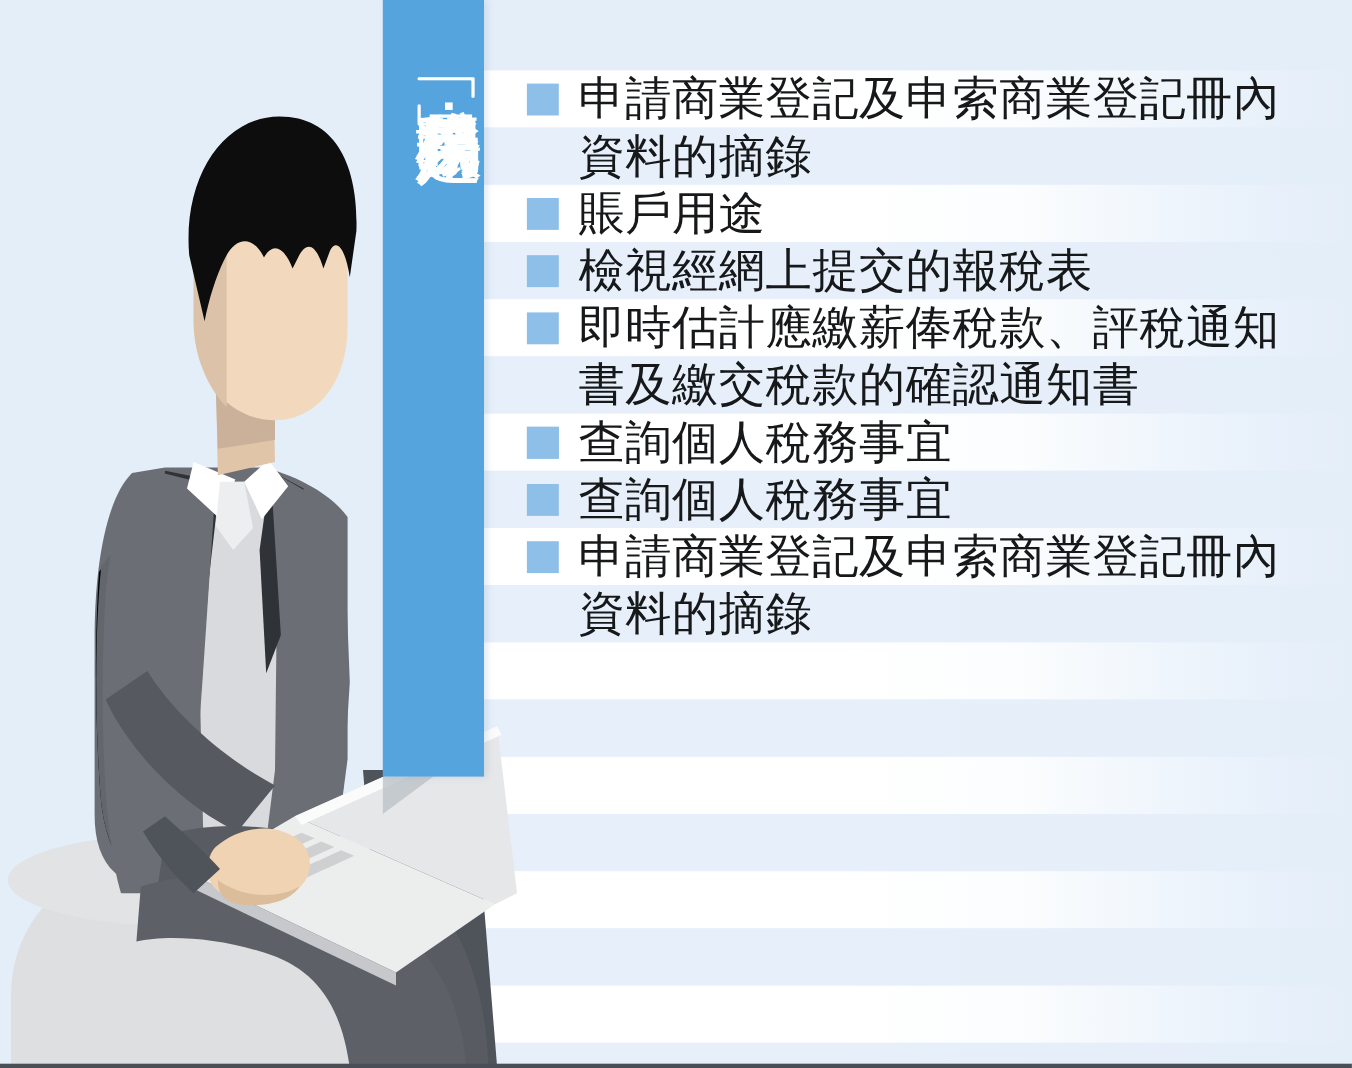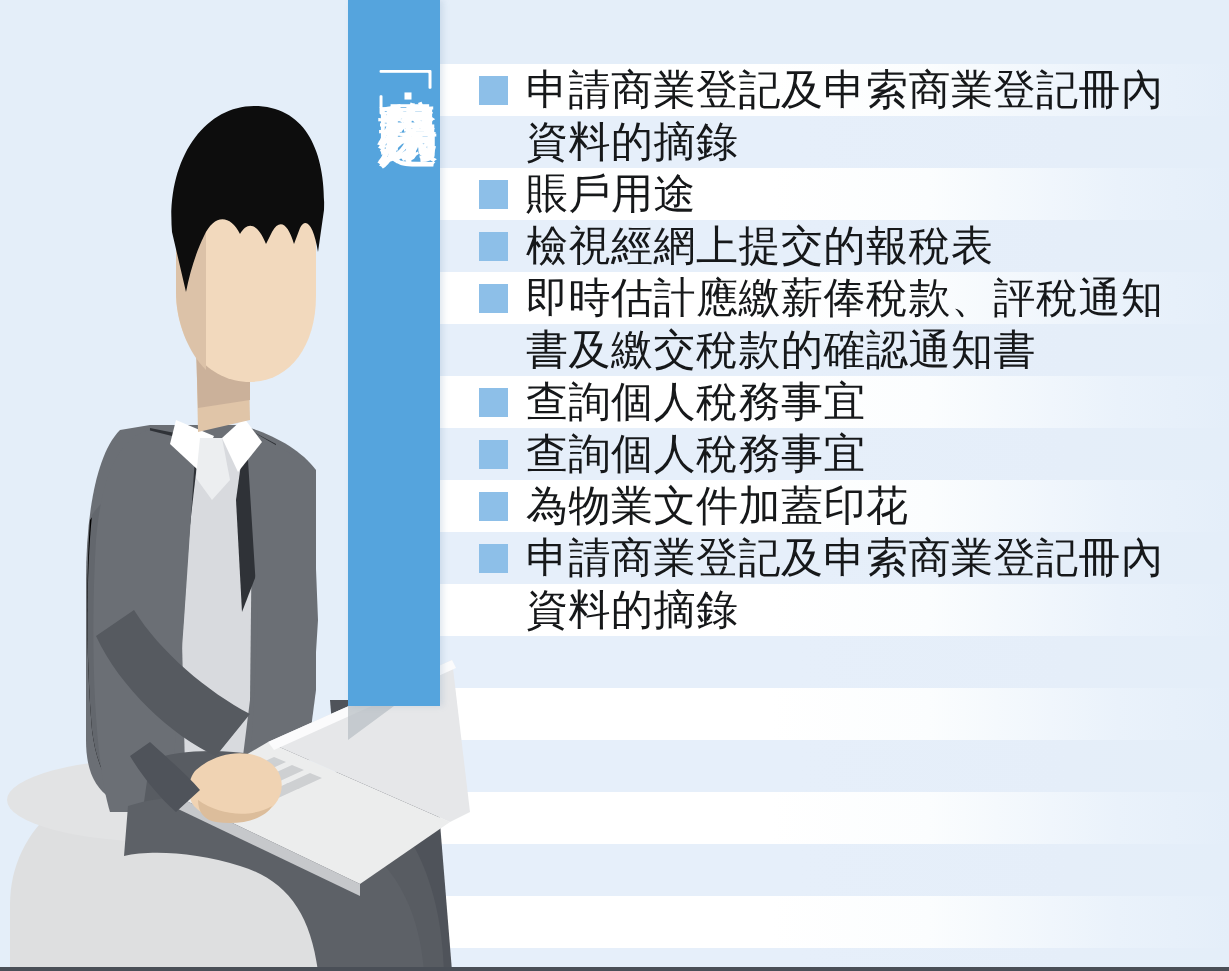--- a/index.html
+++ b/index.html
@@ -236,18 +236,17 @@
   </div>
 
   <div id="list" style="top: 64px;">
       <div class="li"><span class="bullet" style="background: rgb(141, 191, 232);"></span><span>申請商業登記及申索商業登記冊內資料的摘錄</span></div>
       <div class="li"><span class="bullet" style="background: rgb(141, 191, 232);"></span><span>賬戶用途</span></div>
       <div class="li"><span class="bullet" style="background: rgb(141, 191, 232);"></span><span>檢視經網上提交的報稅表</span></div>
       <div class="li"><span class="bullet" style="background: rgb(141, 191, 232);"></span><span>即時估計應繳薪俸稅款、評稅通知書及繳交稅款的確認通知書</span></div>
       <div class="li"><span class="bullet" style="background: rgb(141, 191, 232);"></span></div>
       <div class="li"><span class="bullet" style="background: rgb(141, 191, 232);"></span><span>查詢個人稅務事宜</span></div>
       <div class="li"><span class="bullet" style="background: rgb(141, 191, 232);"></span><span>查詢個人稅務事宜</span></div>
-      <div class="li"><span class="bullet" style="background: rgb(141, 191, 232);"></span><span>為物業文件加蓋印花</span></div>
       <div class="li"><span class="bullet" style="background: rgb(141, 191, 232);"></span><span>申請商業登記及申索商業登記冊內資料的摘錄</span></div>
     </div>
 
   <div id="bottom-rule"></div>
 </div>
 
 </body></html>

